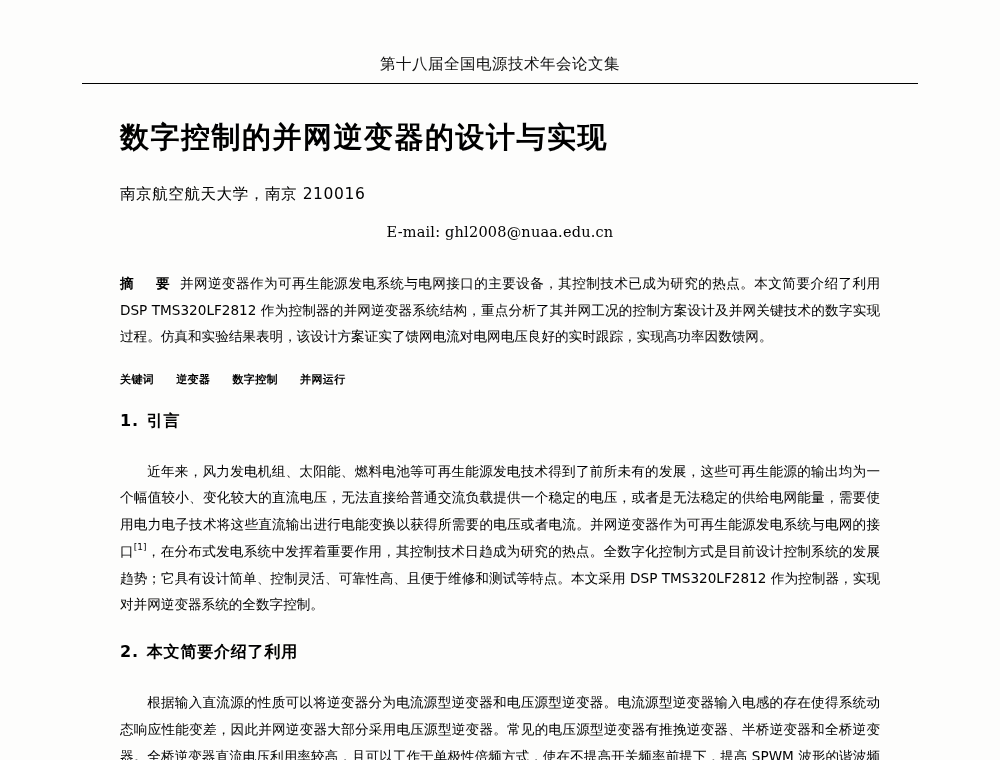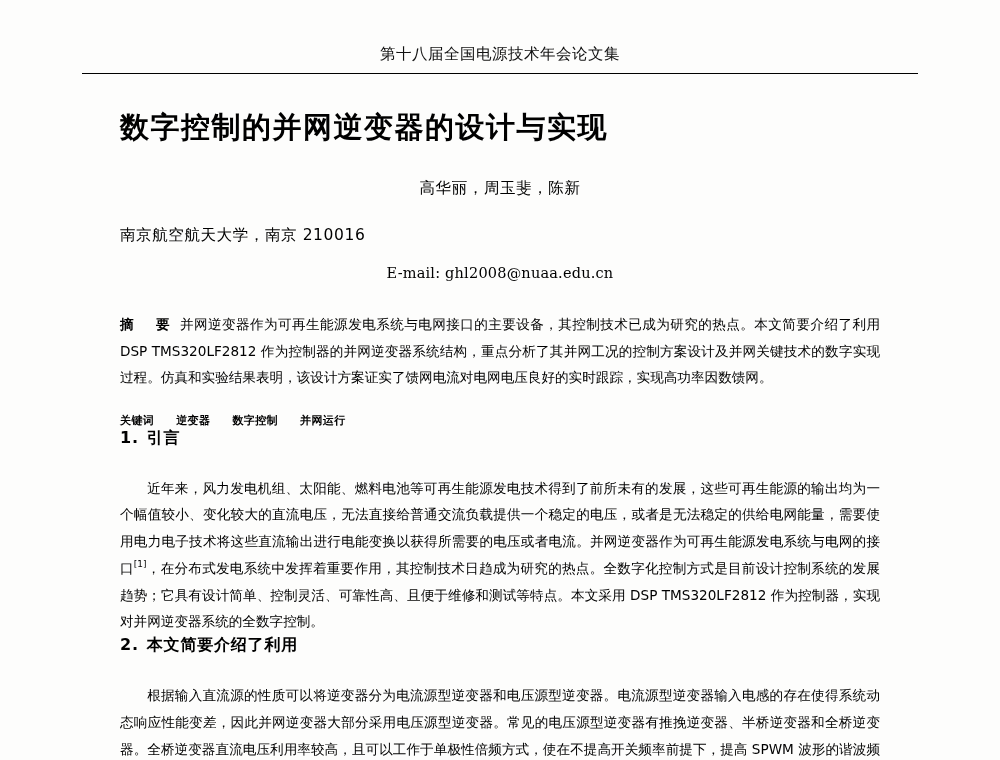--- a/index.html
+++ b/index.html
@@ -13,21 +13,21 @@
     overflow: hidden;
     font-family: "DejaVu Sans", "Liberation Sans", sans-serif;
     color: #000000;
   }
   .page {
     position: relative;
     width: 1000px;
     height: 760px;
     background: #fdfdfc;
     box-sizing: border-box;
-    padding: 0 120px;
+    padding: 10px 120px;
   }
   .running-head {
     text-align: center;
     font-size: 15.5px;
     letter-spacing: 0.5px;
     padding-top: 44px;
     padding-bottom: 8px;
     color: #111;
   }
   .head-rule {
@@ -76,20 +76,21 @@
   .keywords {
     margin-top: 22px;
     font-size: 11px;
     font-weight: bold;
     letter-spacing: 0.4px;
   }
   .keywords .kw {
     margin-right: 22px;
   }
   .section-head {
+    margin-top: 24px;
     font-size: 16px;
     font-weight: bold;
     letter-spacing: 0.8px;
   }
   .section-head .num {
     margin-right: 8px;
   }
   .para {
     margin-top: 26px;
     font-size: 13.6px;
@@ -109,21 +110,20 @@
 </head>
 <body>
 
 <div class="page">
 
   <div class="running-head">第十八届全国电源技术年会论文集</div>
   <div class="head-rule"></div>
 
   <div class="title">数字控制的并网逆变器的设计与实现</div>
 
-  <div class="authors">高华丽，周玉斐，陈新</div>
 
   <div class="affil">南京航空航天大学，南京 210016</div>
 
   <div class="email latin">E-mail: ghl2008@nuaa.edu.cn</div>
 
   <div class="abstract">
     <span class="lbl">摘　要</span><span>并网逆变器作为可再生能源发电系统与电网接口的主要设备，其控制技术已成为研究的热点。本文简要介绍了利用 DSP TMS320LF2812 作为控制器的并网逆变器系统结构，重点分析了其并网工况的控制方案设计及并网关键技术的数字实现过程。仿真和实验结果表明，该设计方案证实了馈网电流对电网电压良好的实时跟踪，实现高功率因数馈网。</span>
   </div>
 
   <div class="keywords">

